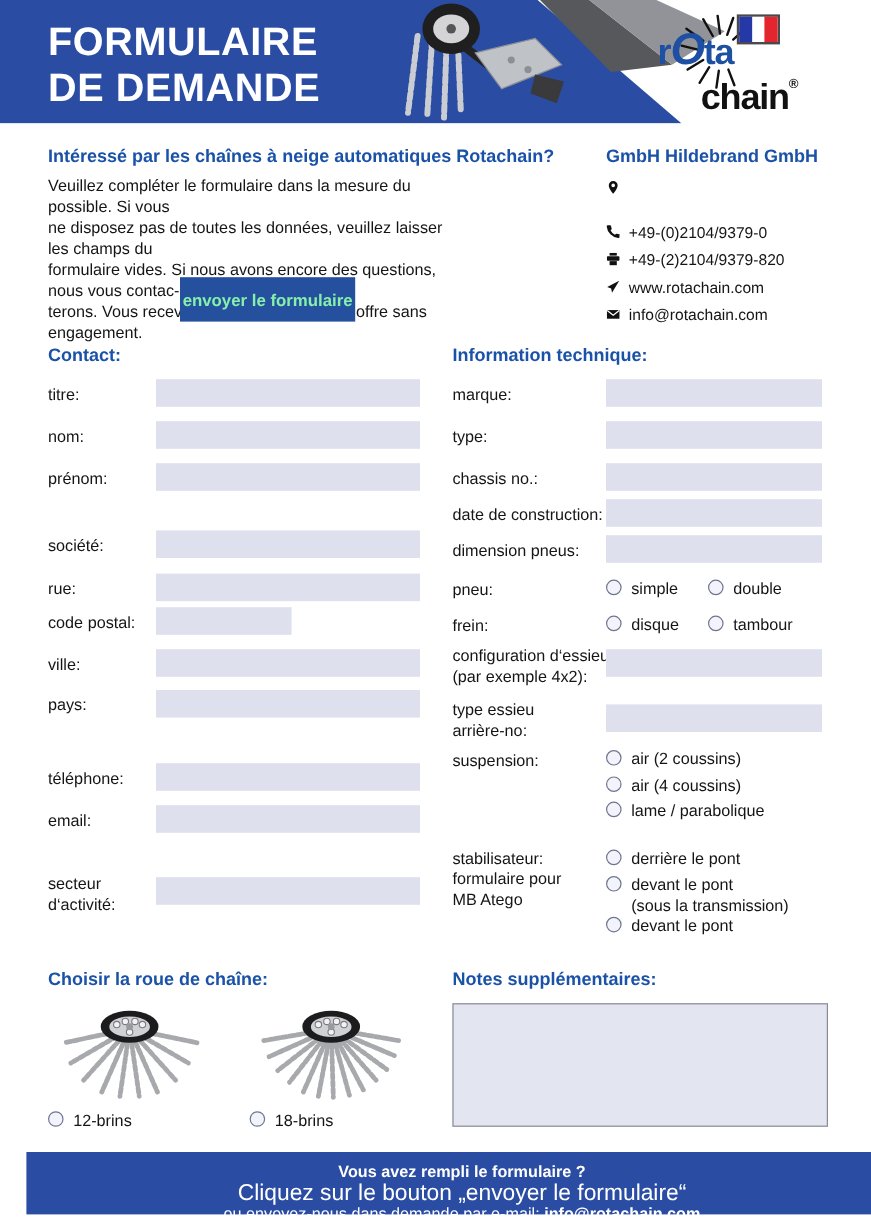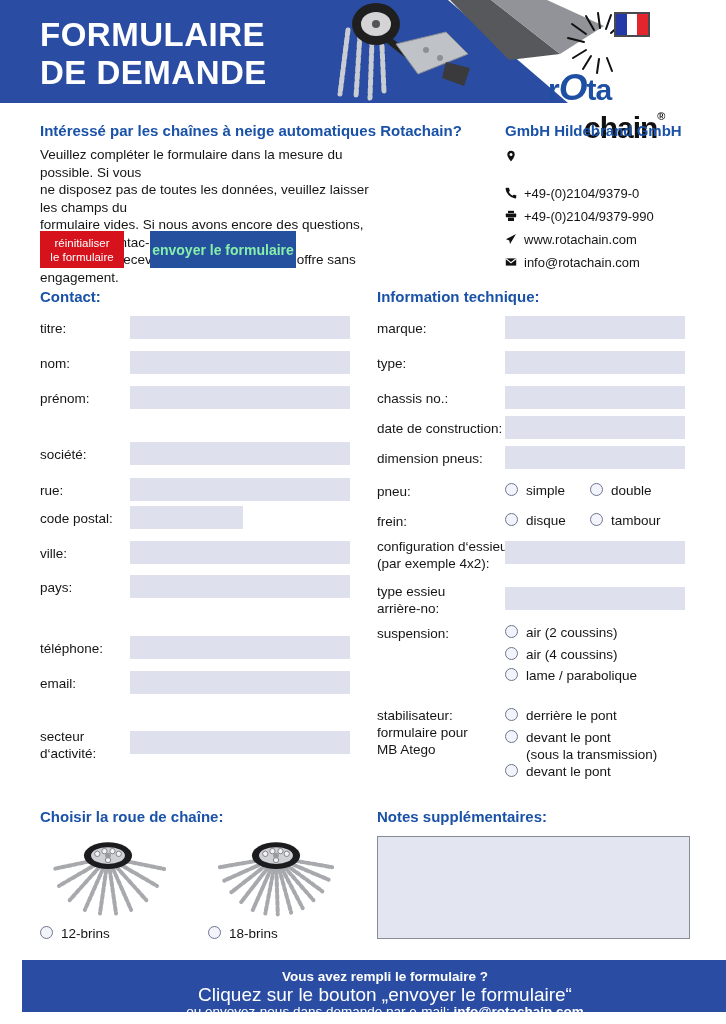--- a/index.html
+++ b/index.html
@@ -14,21 +14,21 @@
   .hdr-gray-dark { position:absolute; inset:0; background:#57585c;
               clip-path: polygon(450px 0, 491px 0, 560px 54px, 509px 60px); }
   .hdr-gray-light { position:absolute; inset:0; background:#919398;
               clip-path: polygon(491px 0, 547px 0, 604px 26px, 560px 54px); }
   .hdr-title { position:absolute; left:40px; top:16px; color:#fff; font-weight:bold;
                font-size:33px; line-height:38px; letter-spacing:.5px; white-space:pre-line; }
   .hdr-device { position:absolute; left:318px; top:2px; }
 
   .logo { position:absolute; left:548px; top:26px; width:160px; height:74px; }
   .logo-spokes { position:absolute; left:0; top:-14px; }
-  .logo-line1 { position:relative; font-weight:bold; color:#1d4fa3; font-size:30px; line-height:30px; letter-spacing:-1px;margin-top:47px; }
+  .logo-line1 { position:relative; font-weight:bold; color:#1d4fa3; font-size:30px; line-height:30px; letter-spacing:-1px; }
   .logo-o { font-size:37px; font-style:italic; font-weight:bold; }
   .logo-line2 { position:relative; margin-left:36px; margin-top:-4px; font-weight:bold; color:#111; font-size:30px; line-height:30px; letter-spacing:-1px; }
   .logo-reg { font-size:11px; vertical-align:18px; }
   .flag { position:absolute; right:22px; top:12px; width:36px; height:25px; border:2px solid #4a4a4e; display:flex; }
   .flag > div { flex:1; }
   .flag-blue { background:#2438a8; } .flag-white { background:#fff; } .flag-red { background:#e3262e; }
 
   
   .intro-heading { position:absolute; left:40px; top:122px; font-size:15px; font-weight:bold; color:#1a52a8; }
   .intro-body { position:absolute; left:40px; top:146px; width:345px; font-size:13.5px; line-height:17.5px; white-space:pre-line; }
@@ -122,22 +122,20 @@
         <div class="flag-white"></div>
         <div class="flag-red"></div>
     </div>
   </div>
 
   <div class="intro-heading">Intéressé par les chaînes à neige automatiques Rotachain?</div>
   <div class="intro-body">Veuillez compléter le formulaire dans la mesure du possible. Si vous
 ne disposez pas de toutes les données, veuillez laisser les champs du
 formulaire vides. Si nous avons encore des questions, nous vous contac-
 terons. Vous recevrez immédiatement une offre sans engagement.</div>
-  <button class="btn-reset">réinitialiser
-le formulaire</button>
   <button class="btn-submit">envoyer le formulaire</button>
 
   <div class="company-name">GmbH Hildebrand GmbH</div>
 
   <div class="cmp-item" style="top:149px">
     <svg class="cmp-icon" viewBox="0 0 12 12">
         <path fill="#111" d="M6 .8A3.7 3.7 0 0 0 2.3 4.5C2.3 7.3 6 11.4 6 11.4s3.7-4.1 3.7-6.9A3.7 3.7 0 0 0 6 .8zm0 5.2a1.5 1.5 0 1 1 0-3 1.5 1.5 0 0 1 0 3z"></path>
       </svg>
   </div>
 
@@ -149,21 +147,21 @@
   </div>
 
   <div class="cmp-item" style="top:209px">
     <svg class="cmp-icon" viewBox="0 0 12 12">
         <g fill="#111">
           <rect x="3" y="0.8" width="6" height="2.2"></rect>
           <rect x="0.8" y="3.6" width="10.4" height="3.6" rx="0.6"></rect>
           <rect x="3" y="7.6" width="6" height="3.4"></rect>
         </g>
       </svg>
-    <span>+49-(0)2104/9379-990</span>
+    <span>+49-(2)2104/9379-820</span>
   </div>
 
   <div class="cmp-item" style="top:232px">
     <svg class="cmp-icon" viewBox="0 0 12 12">
         <path fill="#111" d="M11 1 1 6.2l3.3 1.2L5 11z"></path>
       </svg>
     <span>www.rotachain.com</span>
   </div>
 
   <div class="cmp-item" style="top:255px">

